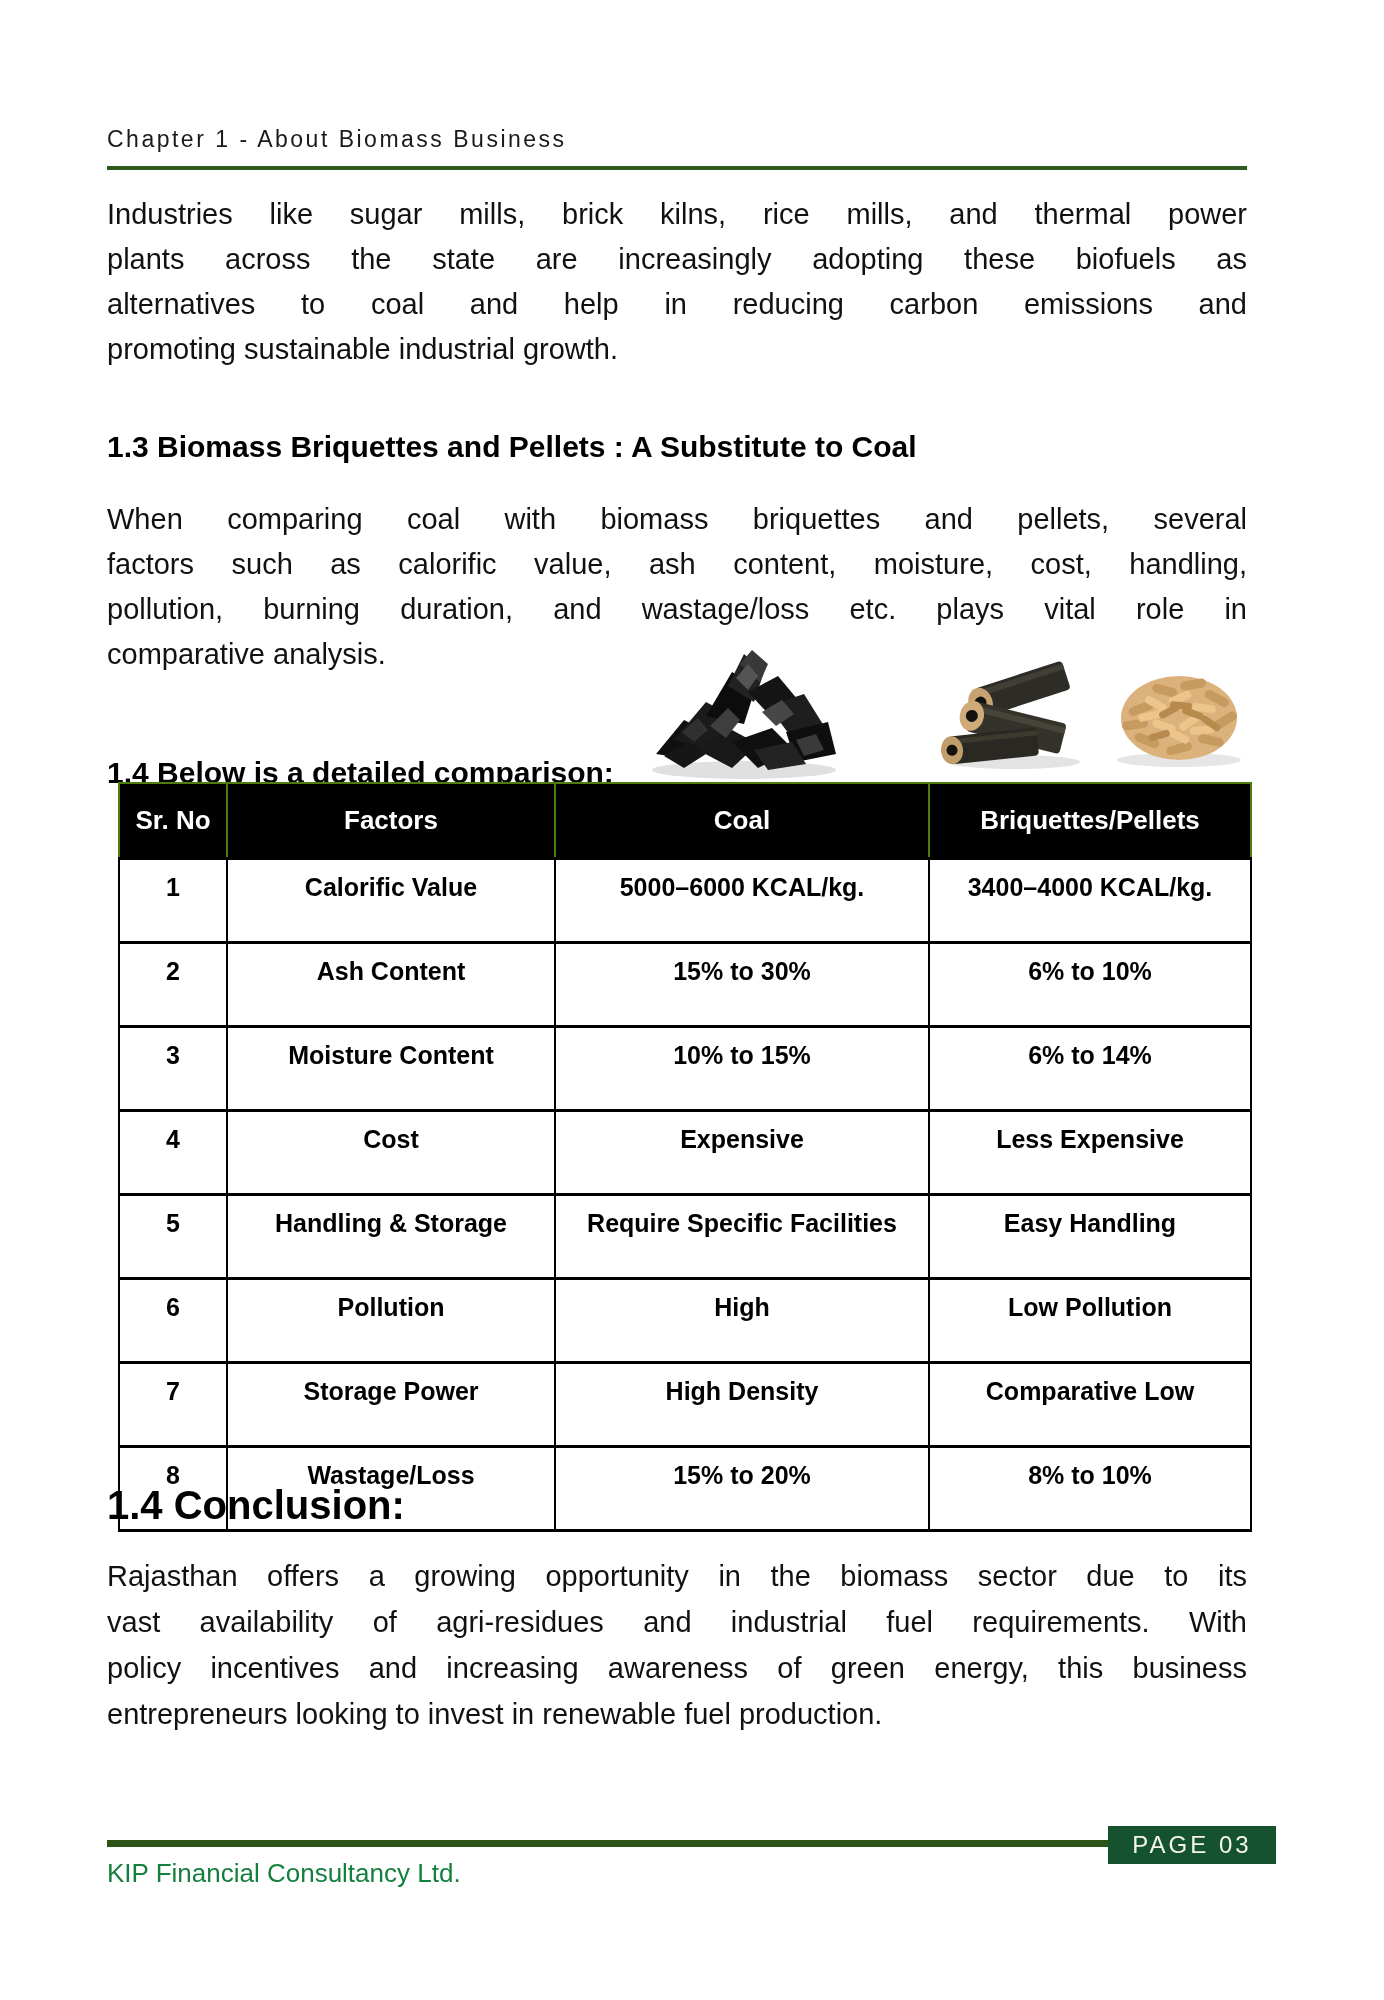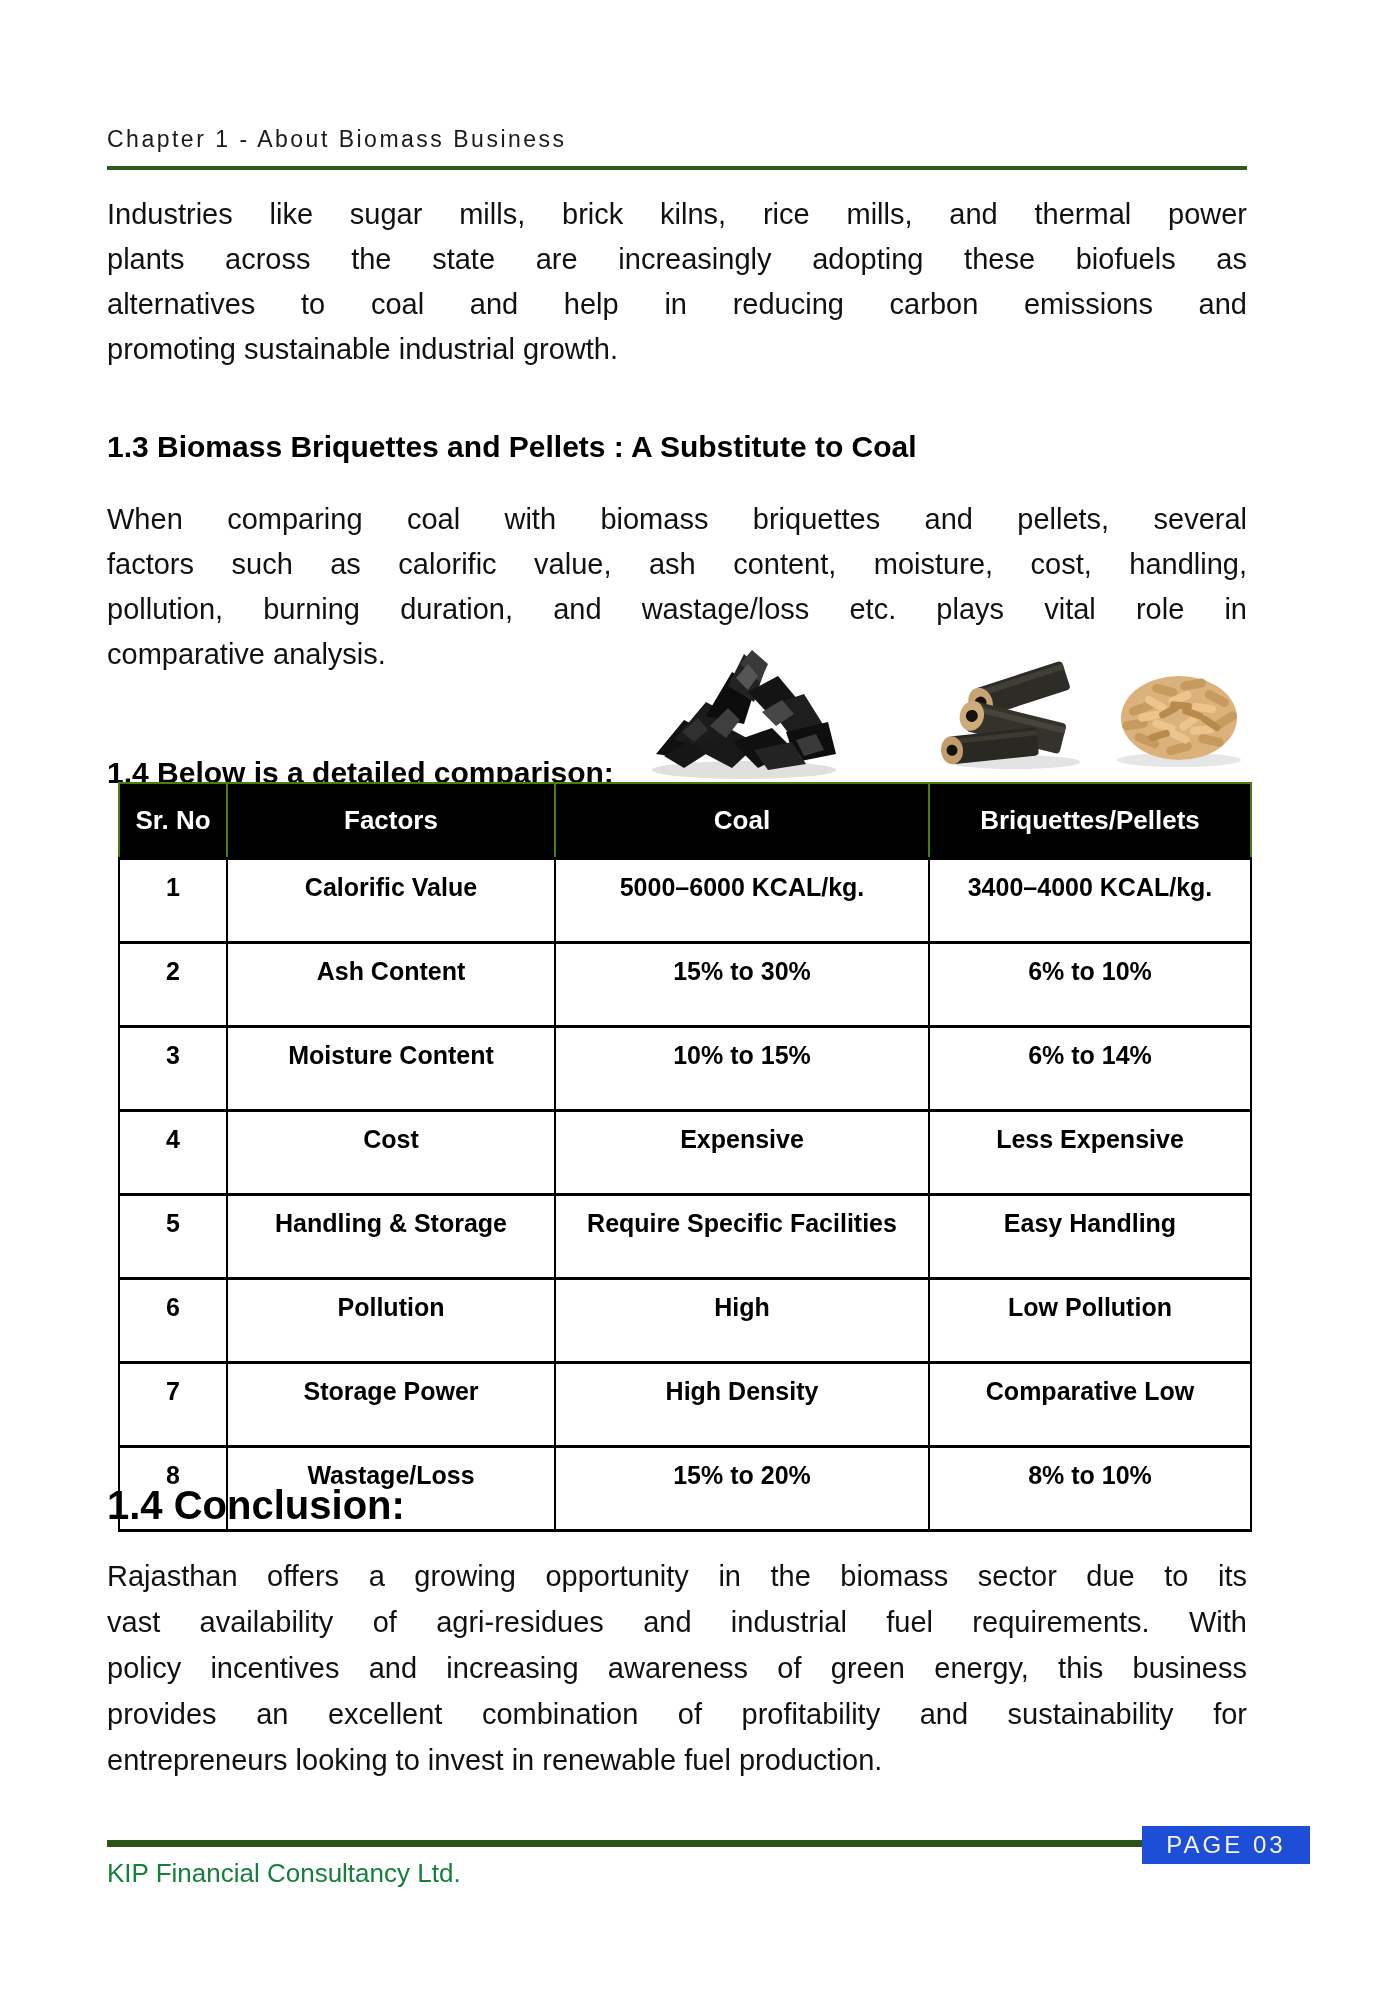--- a/index.html
+++ b/index.html
@@ -45,21 +45,21 @@
   table.cmp td{
     border-left:2px solid #000;border-right:2px solid #000;
     border-top:3px solid #000;border-bottom:3px solid #000;
     height:67px;vertical-align:top;padding-top:13px;text-align:center;
     font-weight:bold;font-size:25px;color:#000;background:#fff;
   }
   .footer-rule{
     position:absolute;left:107px;top:1840px;width:1143px;height:7px;background:#2d5417;
   }
   .page-badge{
-    position:absolute;left:1142px;top:1826px;width:168px;height:38px;background:#1d4ed8;
+    position:absolute;left:1108px;top:1826px;width:168px;height:38px;background:#14532d;
     color:#f7f4e9;font-size:24px;letter-spacing:3px;text-align:center;line-height:38px;
   }
   .company{
     position:absolute;left:107px;top:1858px;font-size:26px;color:#15803d;
   }
 </style>
 </head>
 <body>
 
 <div class="page">
@@ -227,21 +227,20 @@
       </tr>
     </tbody>
   </table>
 
   <h2 class="sec-heading hconc">1.4 Conclusion:</h2>
 
   <div class="para pconc">
     <div class="jline">Rajasthan offers a growing opportunity in the biomass sector due to its</div>
     <div class="jline">vast availability of agri-residues and industrial fuel requirements. With</div>
     <div class="jline">policy incentives and increasing awareness of green energy, this business</div>
-    <div class="jline">provides an excellent combination of profitability and sustainability for</div>
     <div class="jline last">entrepreneurs looking to invest in renewable fuel production.</div>
   </div>
 
   <div class="footer-rule"></div>
   <div class="page-badge">PAGE 03</div>
   <div class="company">KIP Financial Consultancy Ltd.</div>
 
 </div>
 
 </body></html>

